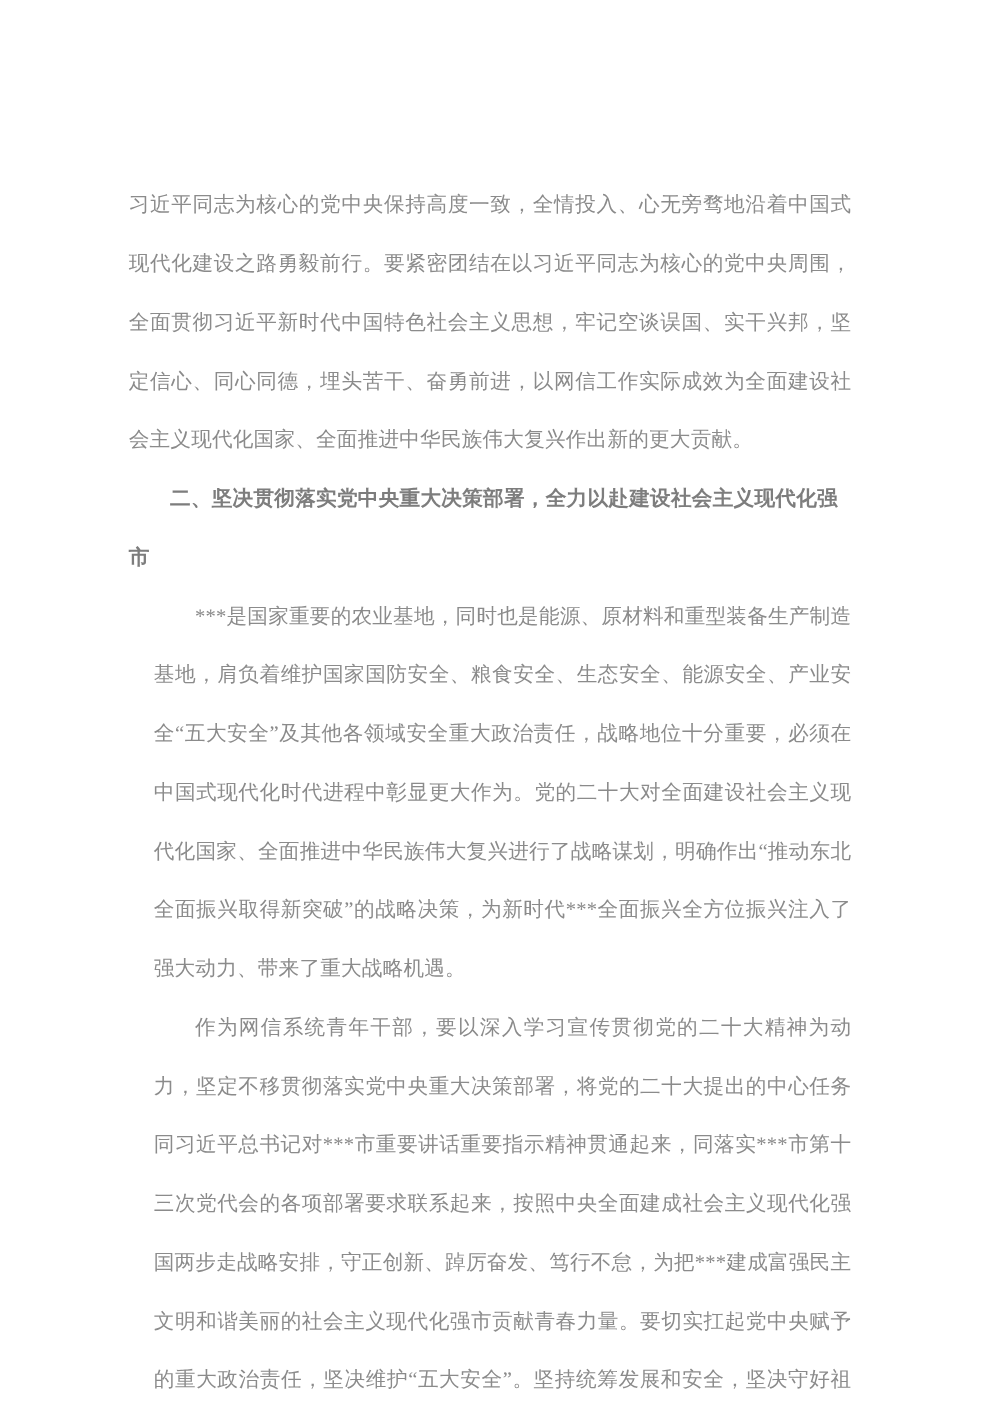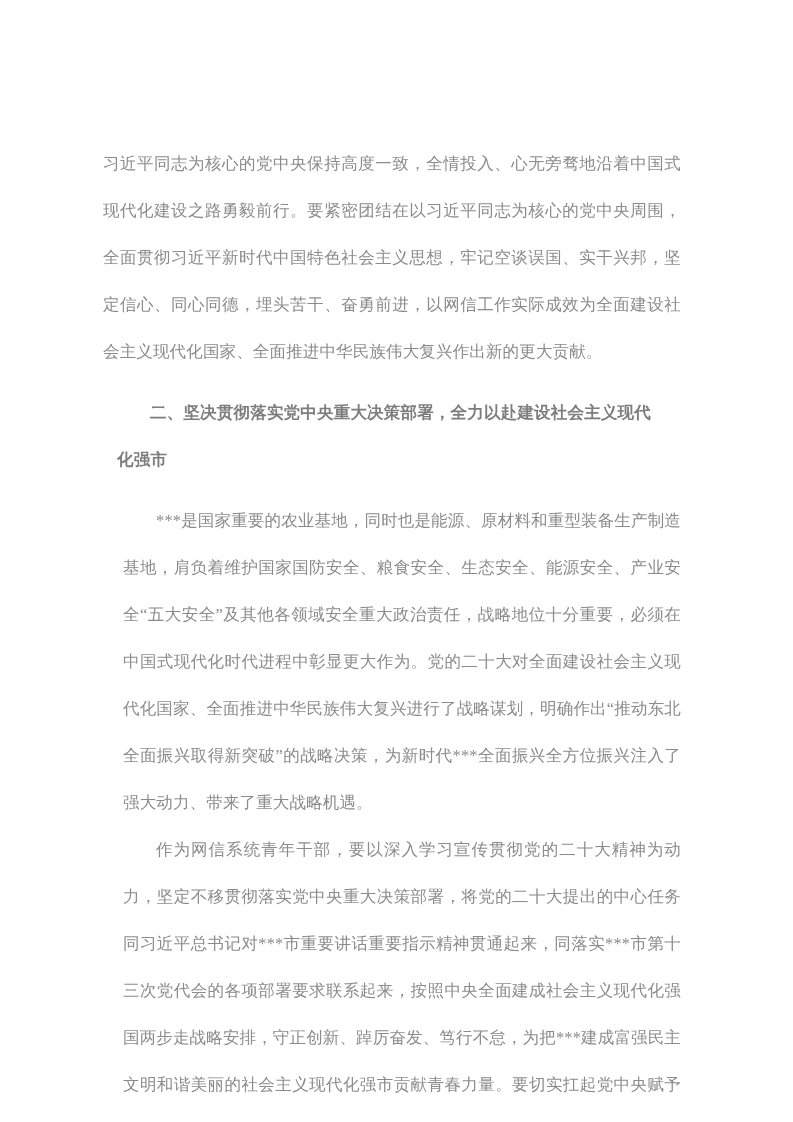--- a/index.html
+++ b/index.html
@@ -47,21 +47,21 @@
     text-indent: 2em;
     margin-left: 20px;
   }
 
   .para.cont {
     text-indent: 0;
   }
 
   
   .heading {
-    margin: 14px;
+    margin: 0;
     font-size: 16.5px;
     line-height: 47px;
     color: #7d7d7d;
     font-weight: bold;
     text-indent: 2em;
     text-align: left;
     letter-spacing: 0.2px;
     font-family: "Liberation Serif", "DejaVu Serif", serif;
   }
 </style>

